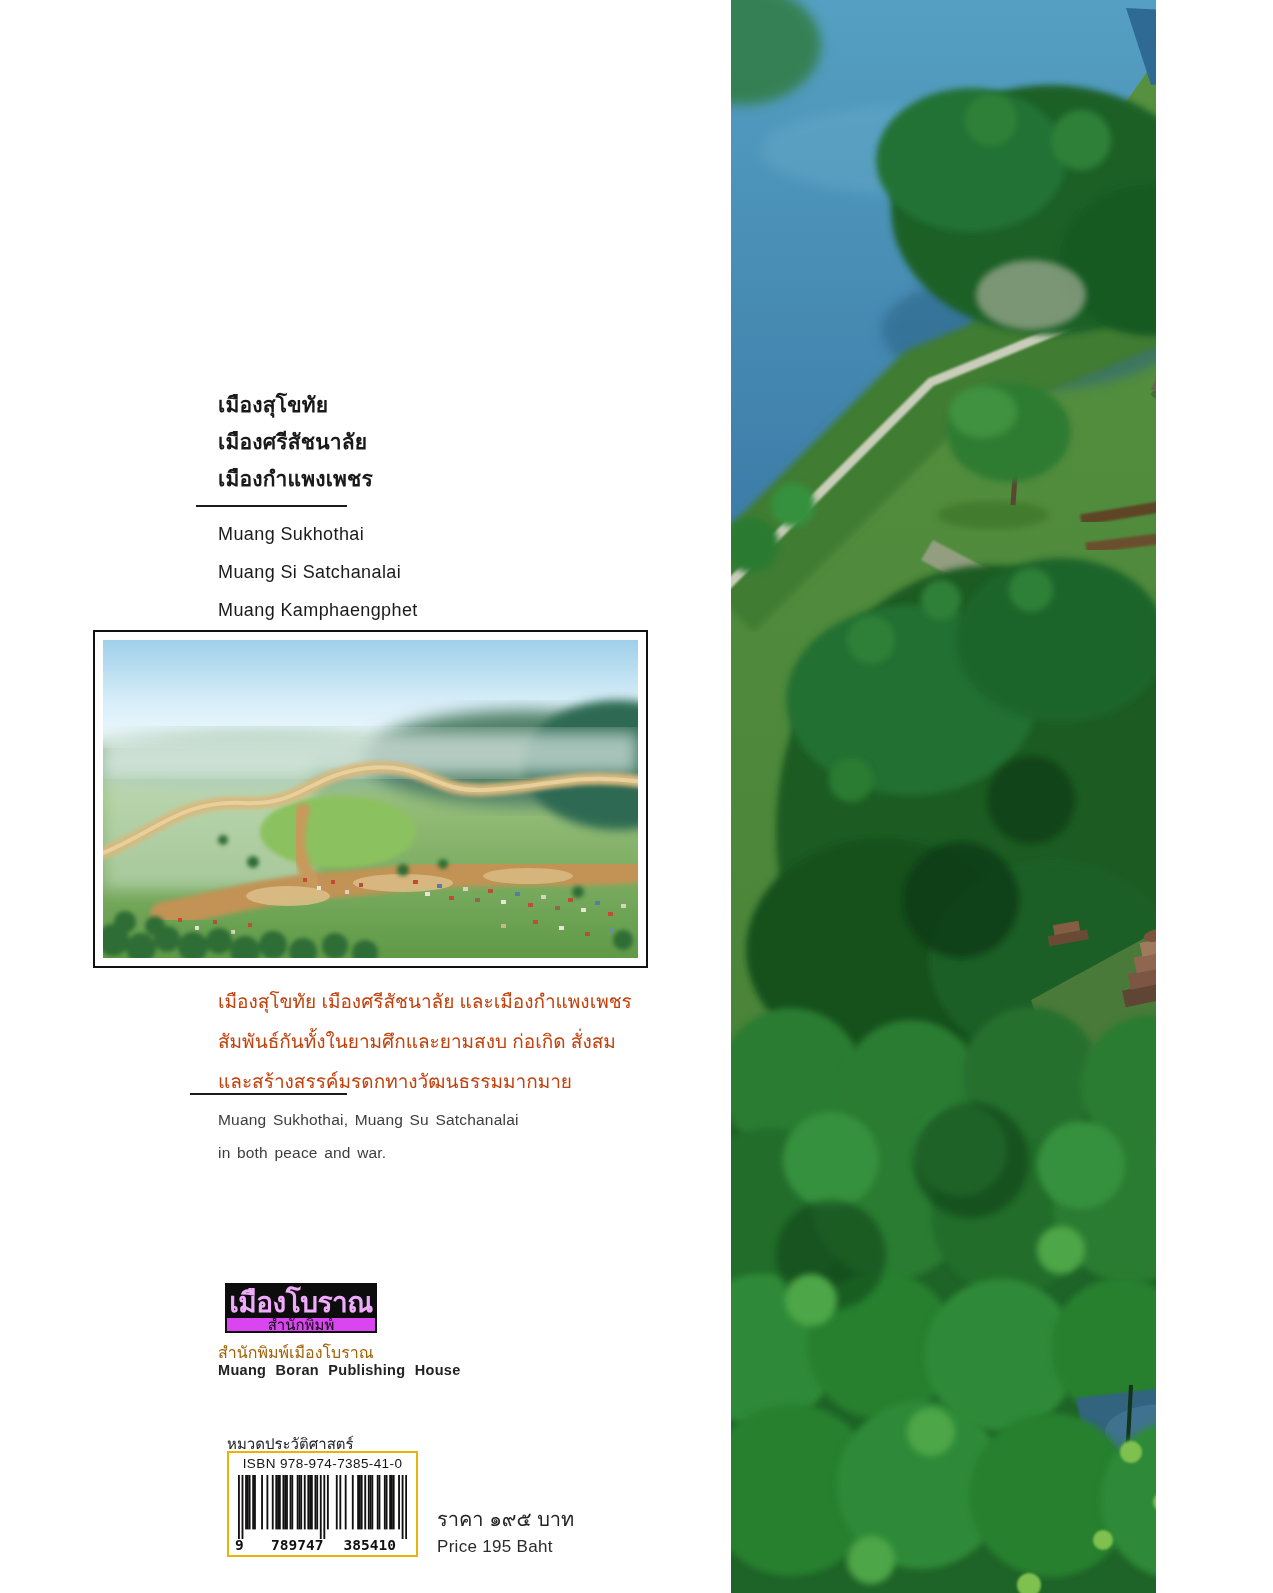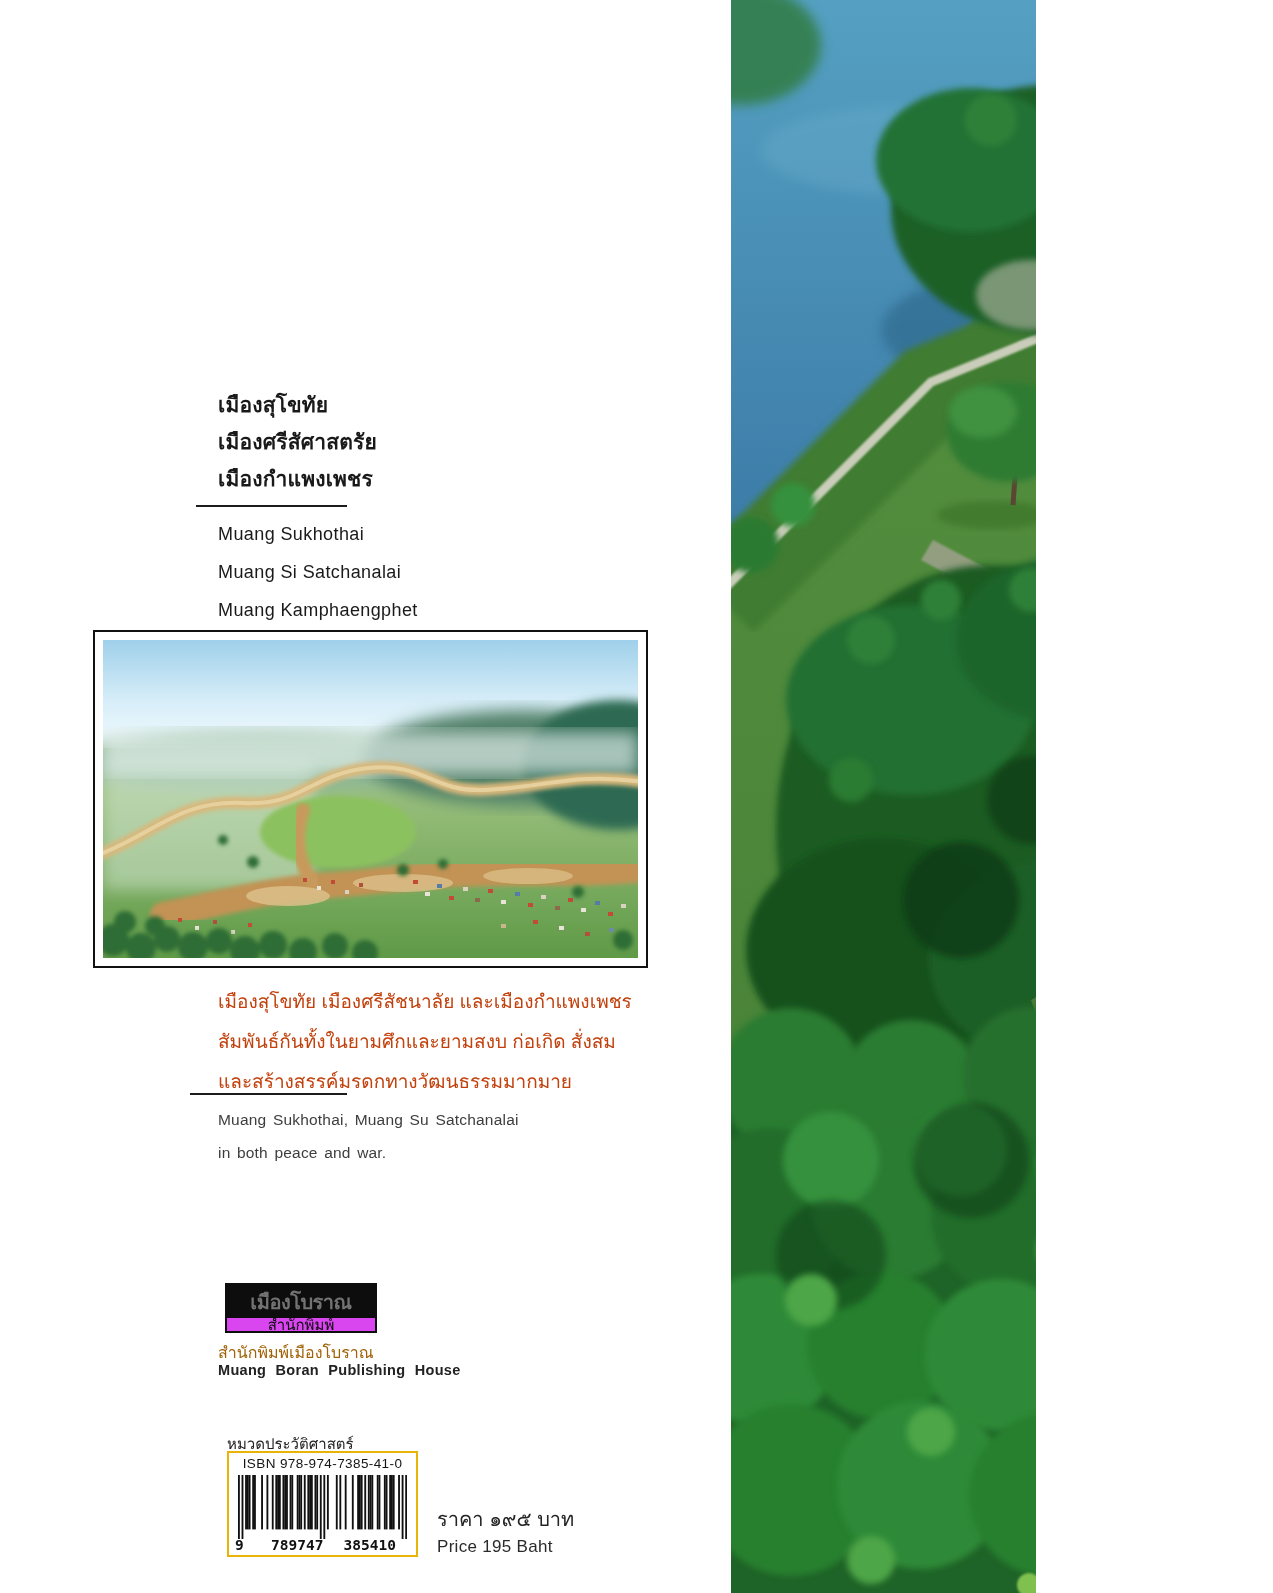--- a/index.html
+++ b/index.html
@@ -1,19 +1,19 @@
 <!DOCTYPE html>
 <html><head>
 <meta charset="utf-8">
 <style>
   * { margin:0; padding:0; box-sizing:border-box; }
   html,body { background:#ffffff; }
   body { font-family:"Liberation Sans", sans-serif; color:#1f1f1f; }
   .page {
-    position:relative; width:1036px; height:1593px;
+    position:relative; width:1156px; height:1593px;
     background:#ffffff; overflow:hidden;
   }
 
   
   .thai-titles { position:absolute; left:218px; top:386px; font-weight:bold;
     font-size:21px; line-height:37px; letter-spacing:.2px; color:#191919; }
   .rule { position:absolute; height:2px; background:#1c1c1c; }
   .rule-1 { left:196px; top:505px; width:151px; }
   .rule-2 { left:190px; top:1093px; width:157px; }
   .eng-titles { position:absolute; left:218px; top:515px; font-size:18px;
@@ -24,21 +24,21 @@
   .inset-frame svg { display:block; width:535px; height:318px; }
 
   .thai-para { position:absolute; left:218px; top:982px; font-size:19px;
     line-height:40px; color:#c2410c; }
   .eng-para { position:absolute; left:218px; top:1103px; font-size:15.5px;
     line-height:33px; color:#3d3d3d; letter-spacing:.2px; word-spacing:2px; }
 
   .logo { position:absolute; left:225px; top:1283px; width:152px;
     border:2px solid #0d0d0d; background:#0d0d0d; }
   .logo-main { height:33px; display:flex; align-items:center; justify-content:center;
-    color:#737373; font-weight:bold; font-size:20px; letter-spacing:-.5px; }
+    color:#f0abfc; font-weight:bold; font-size:28px; letter-spacing:-.5px; }
   .logo-sub { height:13px; background:#d946ef; color:#0d0d0d; display:flex;
     align-items:center; justify-content:center; font-size:15px; font-weight:normal; }
 
   .pub-thai { position:absolute; left:218px; top:1340px; font-size:16px; color:#a16207; }
   .pub-eng  { position:absolute; left:218px; top:1362px; font-size:14.5px; color:#222;
     word-spacing:5px; letter-spacing:.3px;font-weight:bold; }
 
   .category { position:absolute; left:227px; top:1432px; font-size:15px; color:#222; }
 
   .isbn-box { position:absolute; left:227px; top:1451px; width:191px; height:106px;
@@ -62,21 +62,21 @@
     overflow:hidden; }
   .cover-photo svg { display:block; width:542px; height:1593px; }
 </style>
 </head>
 <body>
 
 <div class="page">
 
   <div class="thai-titles">
     <div>เมืองสุโขทัย</div>
-    <div>เมืองศรีสัศาสตรัย</div>
+    <div>เมืองศรีสัชนาลัย</div>
     <div>เมืองกำแพงเพชร</div>
   </div>
 
   <div class="rule rule-1"></div>
 
   <div class="eng-titles">
     <div>Muang Sukhothai</div>
     <div>Muang Si Satchanalai</div>
     <div>Muang Kamphaengphet</div>
   </div>

